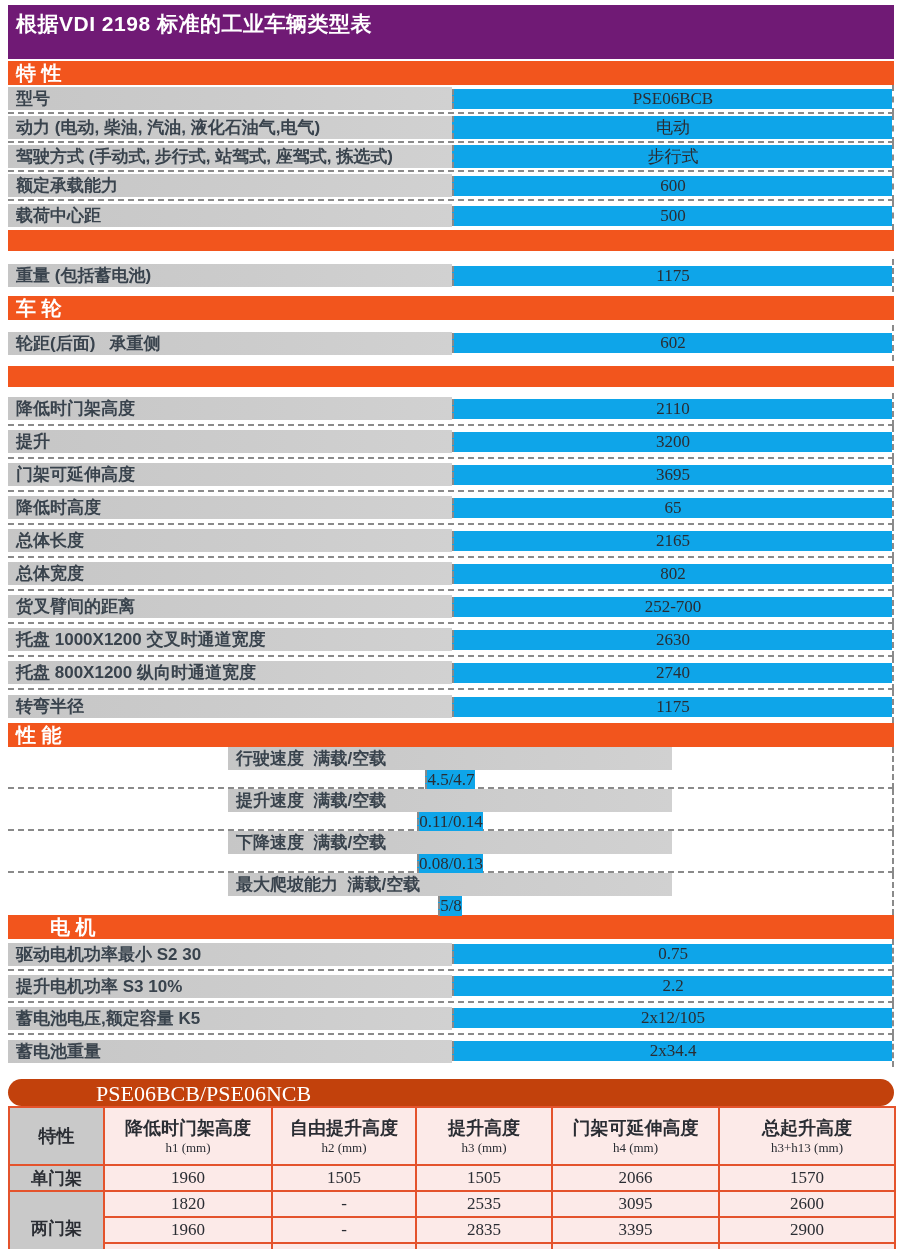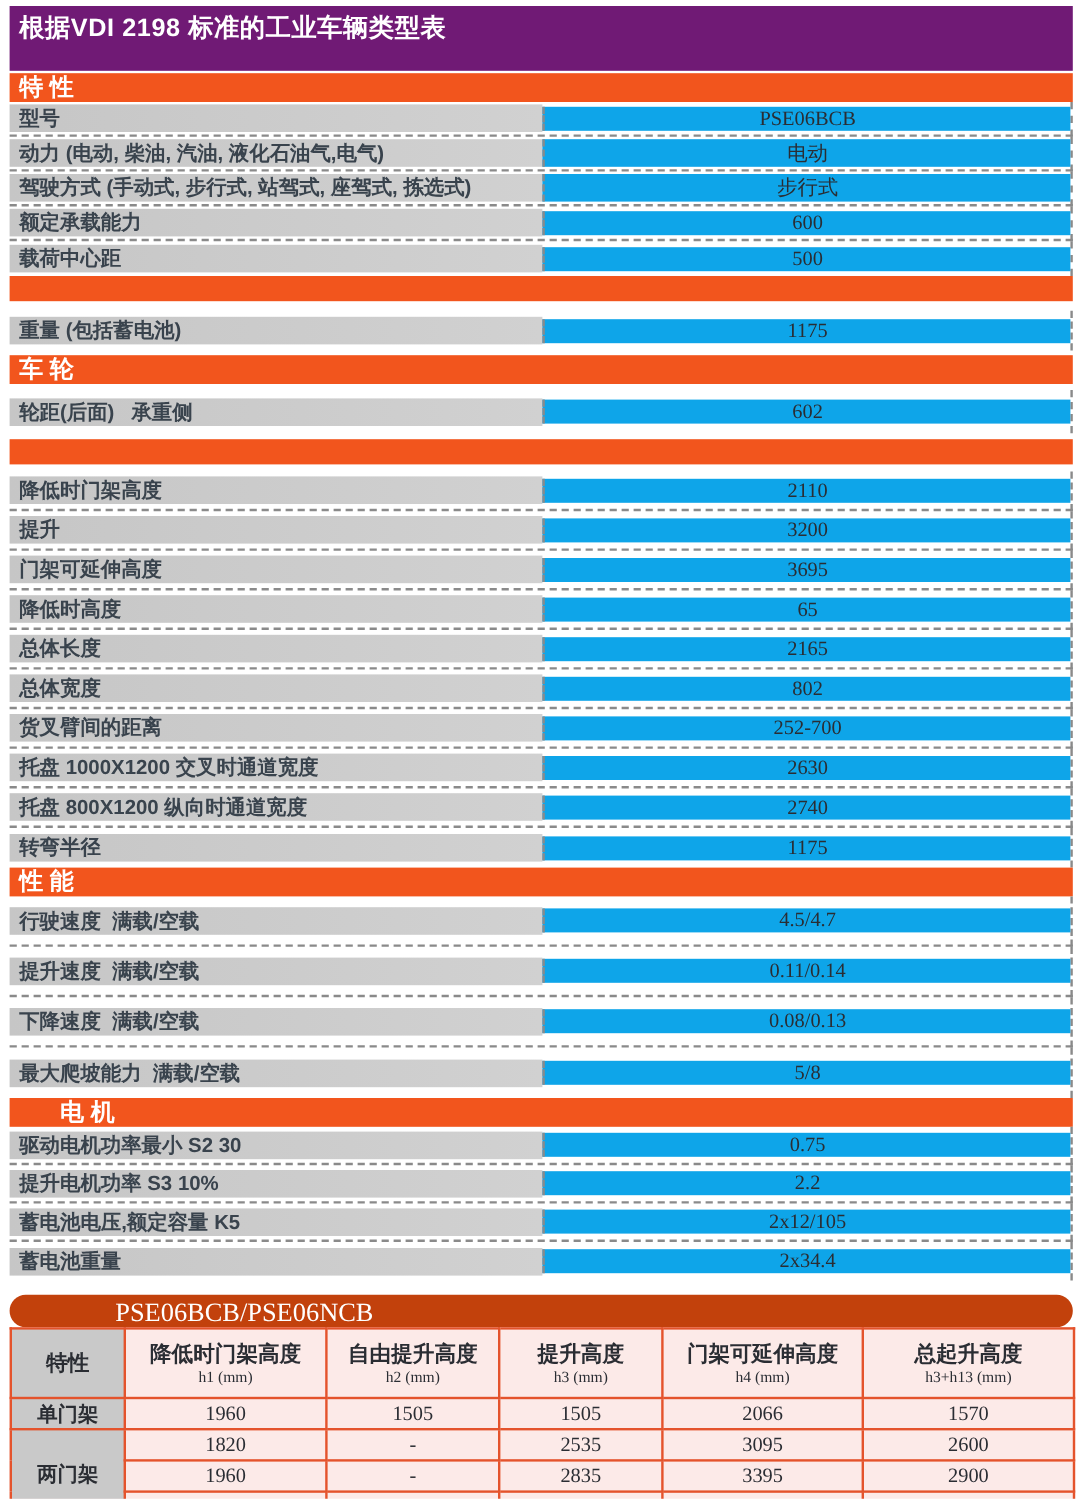--- a/index.html
+++ b/index.html
@@ -37,21 +37,21 @@
     white-space:pre-wrap;
   }
   .spec-value {
     flex:1; background:#0ea5e9; color:#2a2d33;
     font-family:"Liberation Serif","DejaVu Serif",serif; font-size:17px;
     display:flex; align-items:center; justify-content:center;
     border-left:2px dashed #8a8a8a;
   }
   .h29 .spec-row { height:29px; }
   .h33 .spec-row { height:33px; }
-  .h31 .spec-row { height:42px; }
+  .h31 .spec-row { height:42px;flex-direction:column; }
   .h32 .spec-row { height:32px; }
   .single-33 { height:33px; }
   .single-36 { height:36px; }
 
   .gap8 { height:8px; } .gap4 { height:4px; } .gap5 { height:5px; } .gap6 { height:6px; } .gap12 { height:12px; }
 
   
   .bt-title {
     height:27px; line-height:30px; background:#c2410c; color:#ffffff;
     font-family:"Liberation Serif","DejaVu Serif",serif;

